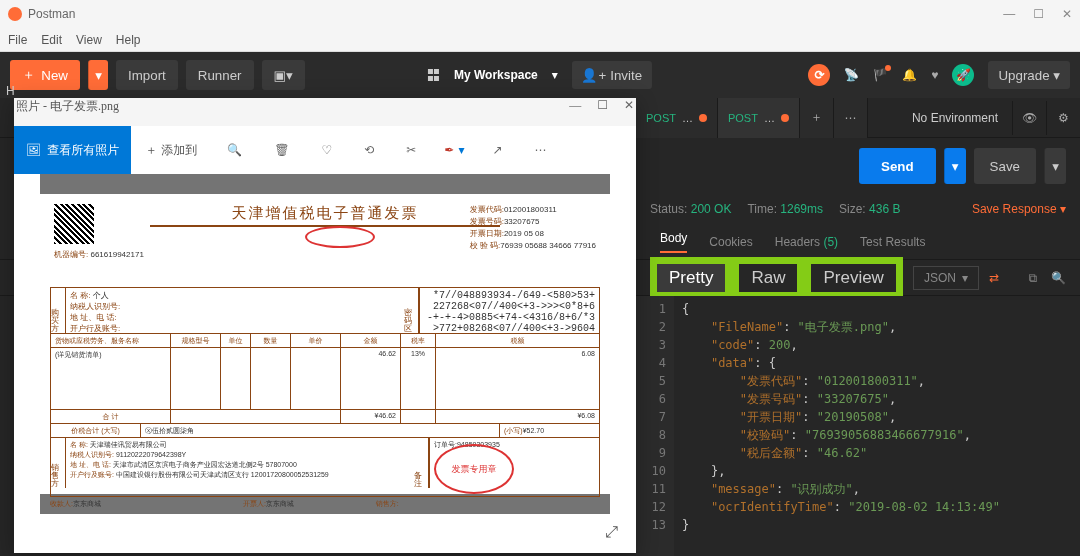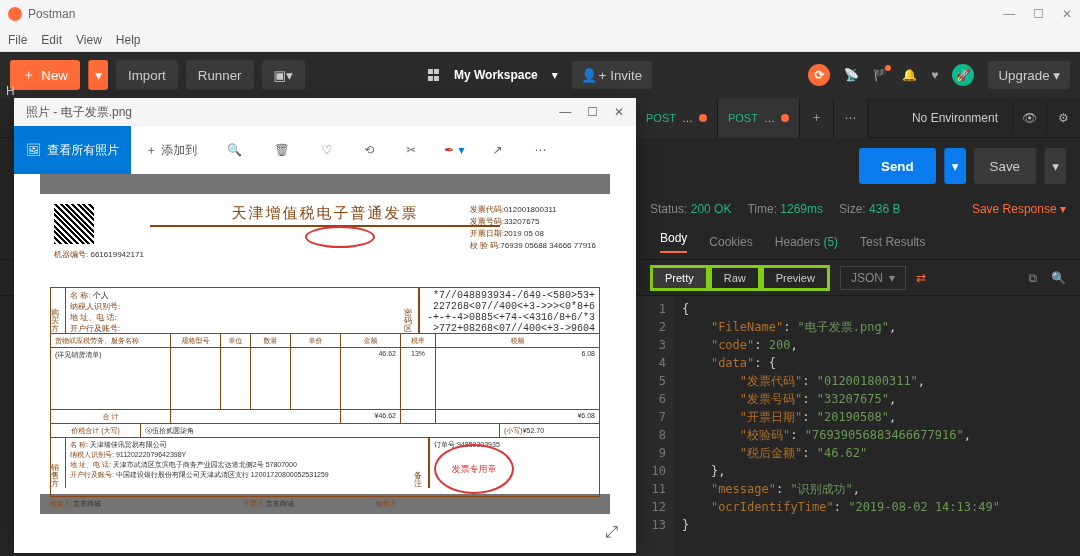--- a/index.html
+++ b/index.html
@@ -29,21 +29,21 @@
     .notif-dot { position:relative; }
     .notif-dot::after { content:''; position:absolute; top:-3px; right:-3px; width:6px; height:6px; background:#ff6c37; border-radius:50%; }
     .rocket-icon { width:22px; height:22px; background:#0cbb8c; border-radius:50%; display:flex; align-items:center; justify-content:center; color:#fff;}
     .upgrade-btn { background: #3a3a3a; color: #ccc; height: 28px; padding: 0 10px; border: none; border-radius: 3px; }
     
     
     .main-row { display: flex; height: calc(556px - 28px - 24px - 46px); position: relative; }
     
     
     .photos-window { position: absolute; top: 0; left: 14px; width: 622px; height: 455px; background: #fff; z-index: 10; box-shadow: 0 4px 20px rgba(0,0,0,0.3); }
-    .photos-title { height: 28px; background: #f5f5f5; display: flex; align-items: center; padding: 0 12px; color: #555; }
+    .photos-title { height: 28px; background: #f5f5f5; display: flex; align-items: flex-start; padding: 0 2px; color: #555; font-family: Liberation Serif, serif; }
     .photos-title-ctrls { margin-left: auto; display: flex; gap: 16px; color: #666; }
     .photos-toolbar { height: 48px; background: #fff; display: flex; align-items: center; padding: 0 0px; gap: 0; color: #555; }
     .photos-viewall { background: #0078d7; color: #fff; height: 48px; padding: 0 12px; display: flex; align-items: center; gap: 6px; }
     .photos-addto { padding: 0 14px; display:flex; align-items:center; gap:4px;}
     .photos-tb-icon { padding: 0 16px; color:#666; }
     .ink-dropdown { display:flex; align-items:center; gap:4px; padding:0 12px;}
     .photos-canvas { background: #747474; margin: 0 26px; height: 340px; display:flex; align-items:center; justify-content:center; }
     .invoice-img { background:#fff; width:632px; height:300px; padding:10px; font-size:9px; color:#333; position:relative;}
     .invoice-title { text-align:center; color:#8b4513; font-size:15px; letter-spacing:2px; border-bottom:2px double #8b4513; padding-bottom:2px; margin:0 100px;}
     .red-oval { position:absolute; border:2px solid #d33; border-radius:50%; }
@@ -76,21 +76,21 @@
     
     .status-row { height:30px; display:flex; align-items:center; padding:0 14px; font-size:12px; color:#888; gap:16px;}
     .status-row .ok { color:#26b47f; }
     .save-resp { margin-left:auto; color:#ff6c37; }
     
     .resp-tabs { height:36px; display:flex; align-items:center; padding:0 14px; gap:22px; color:#888; border-bottom:1px solid #1a1a1a;}
     .resp-tabs .active-tab { color:#fff; border-bottom:2px solid #ff6c37; padding-bottom:6px;}
     .hdr-count { color:#26b47f; }
     
     .format-row { height:36px; display:flex; align-items:center; padding:0 14px; gap:0; color:#888; border-bottom:1px solid #1a1a1a;}
-    .format-btn { padding:4px 12px; border:3px solid #84cc16; color:#ccc; font-size:11px;}
+    .format-btn { padding:4px 12px; border:7px solid #84cc16; color:#ccc; font-size:17px;}
     .format-btn.active { background:#3a3a3a; color:#fff;}
     .json-dd { margin-left:10px; padding:4px 10px; border:1px solid #444; display:flex; align-items:center; gap:6px;}
     .wrap-icon { margin-left:10px; color:#ff6c37; }
     .format-spacer { flex:1;}
     
     .json-body { flex:1; background:#262626; font-family: Consolas, monospace; font-size:12px; display:flex; overflow:auto;}
     .gutter { background:#2b2b2b; width:38px; text-align:right; padding:4px 8px 4px 0; color:#777; line-height:18px;}
     .code-area { padding:4px 8px; line-height:18px; white-space:pre; color:#ccc;}
     .jkey { color:#b0702b; }
     .jstr { color:#6a9955; }

